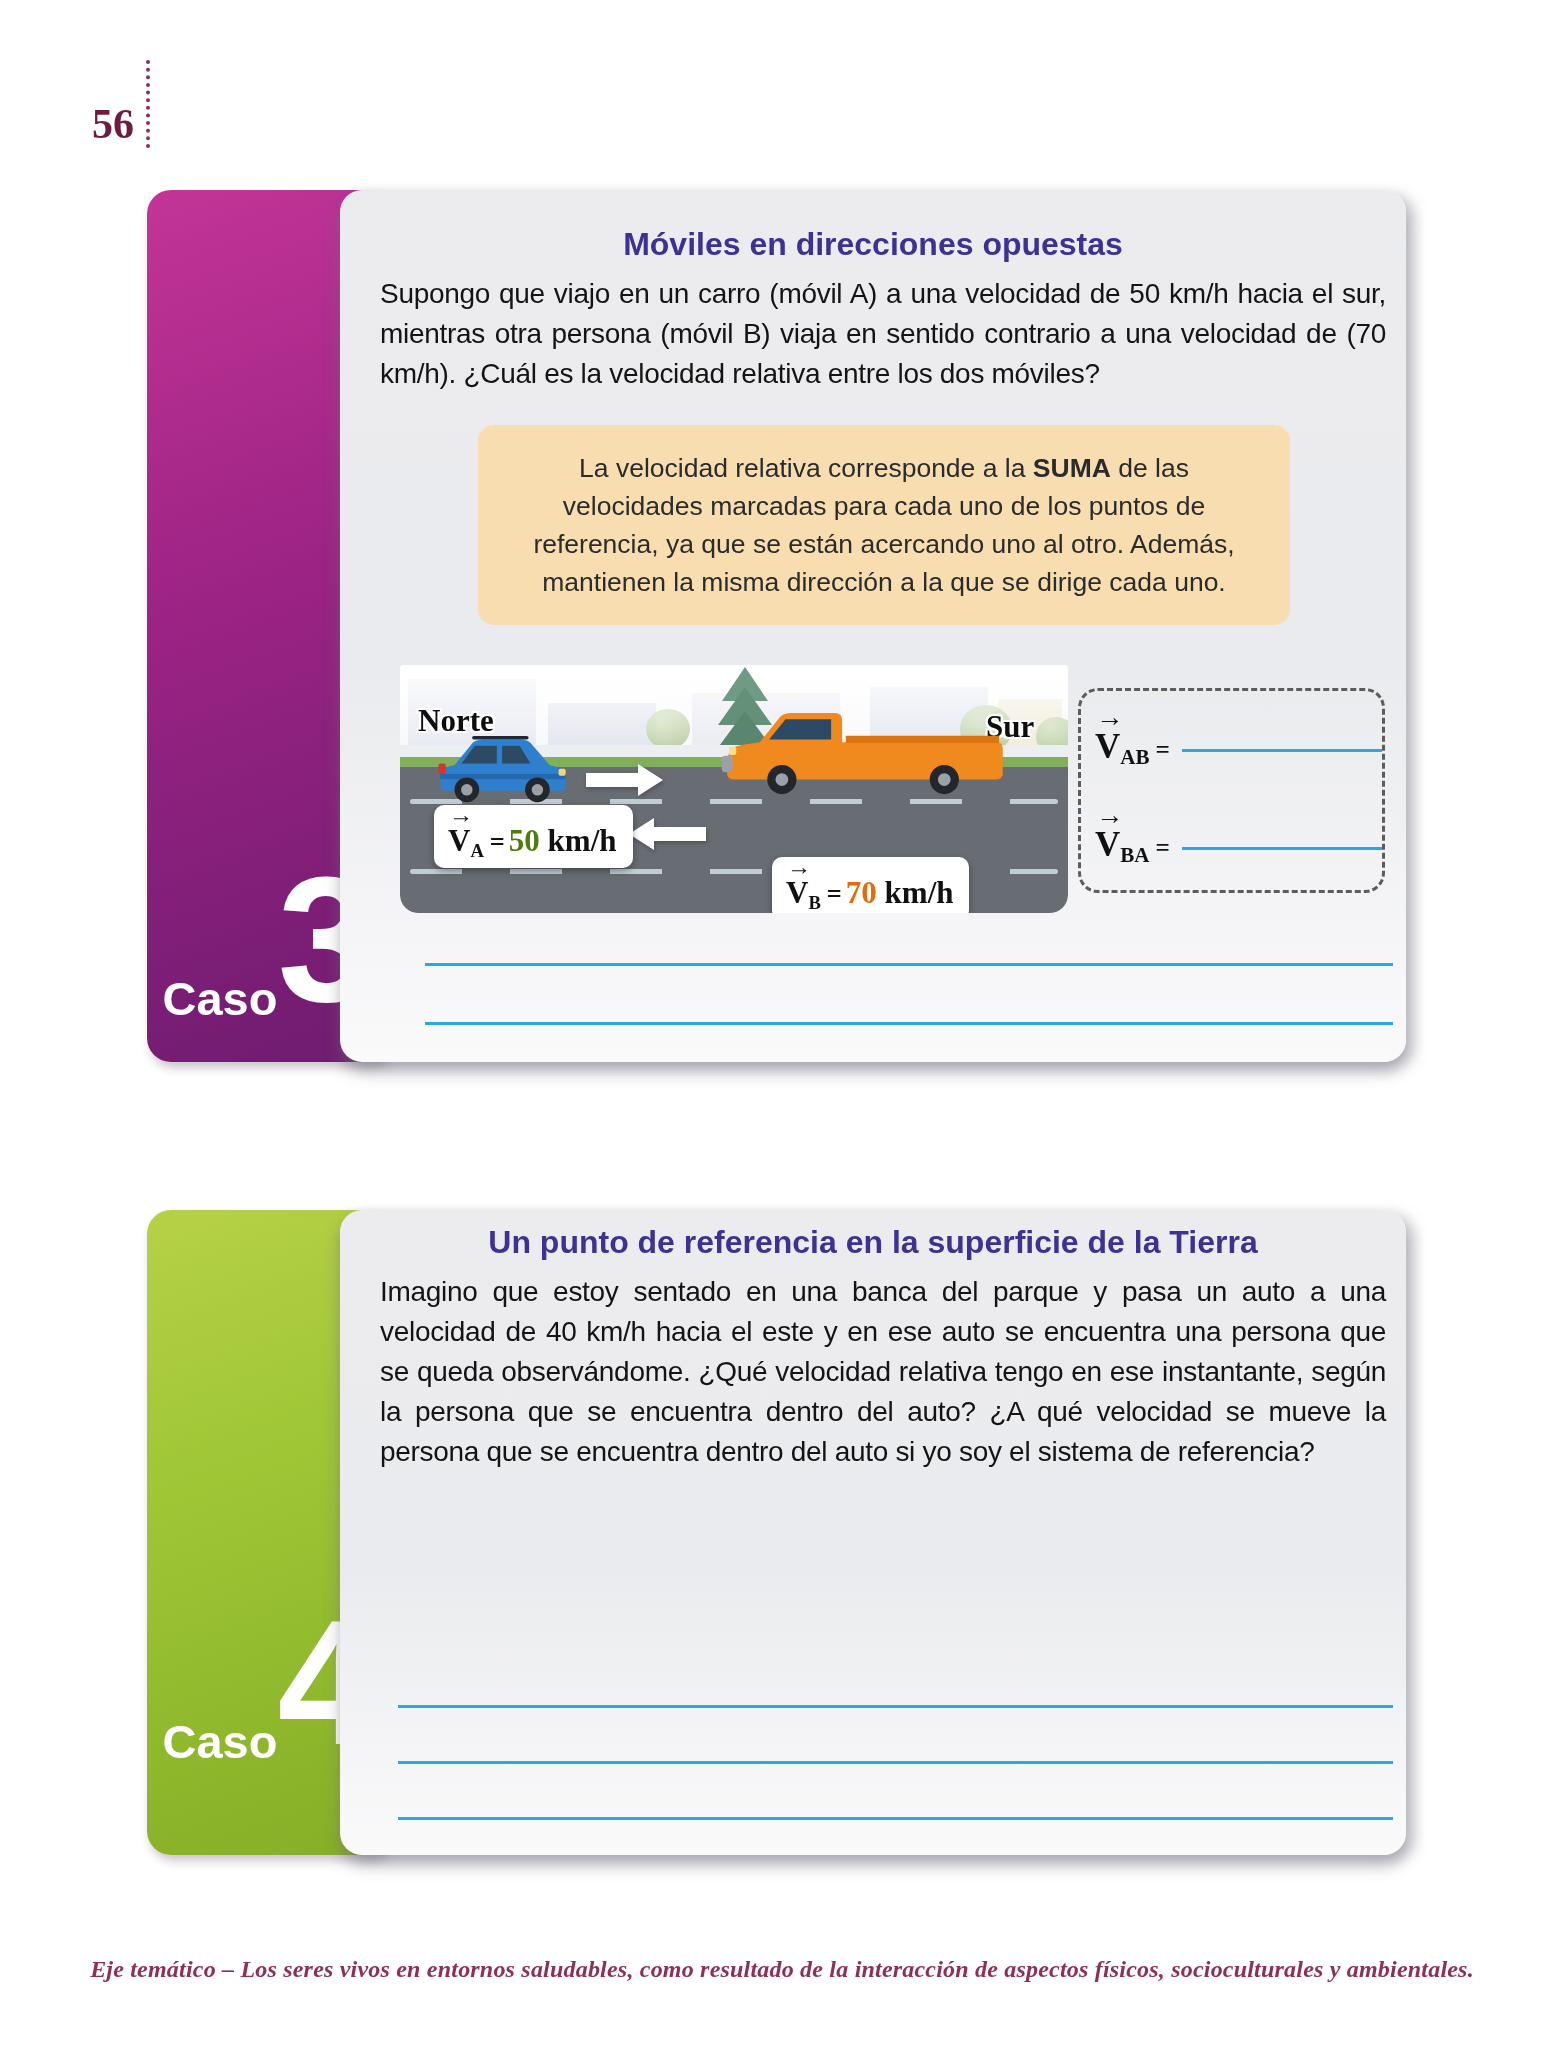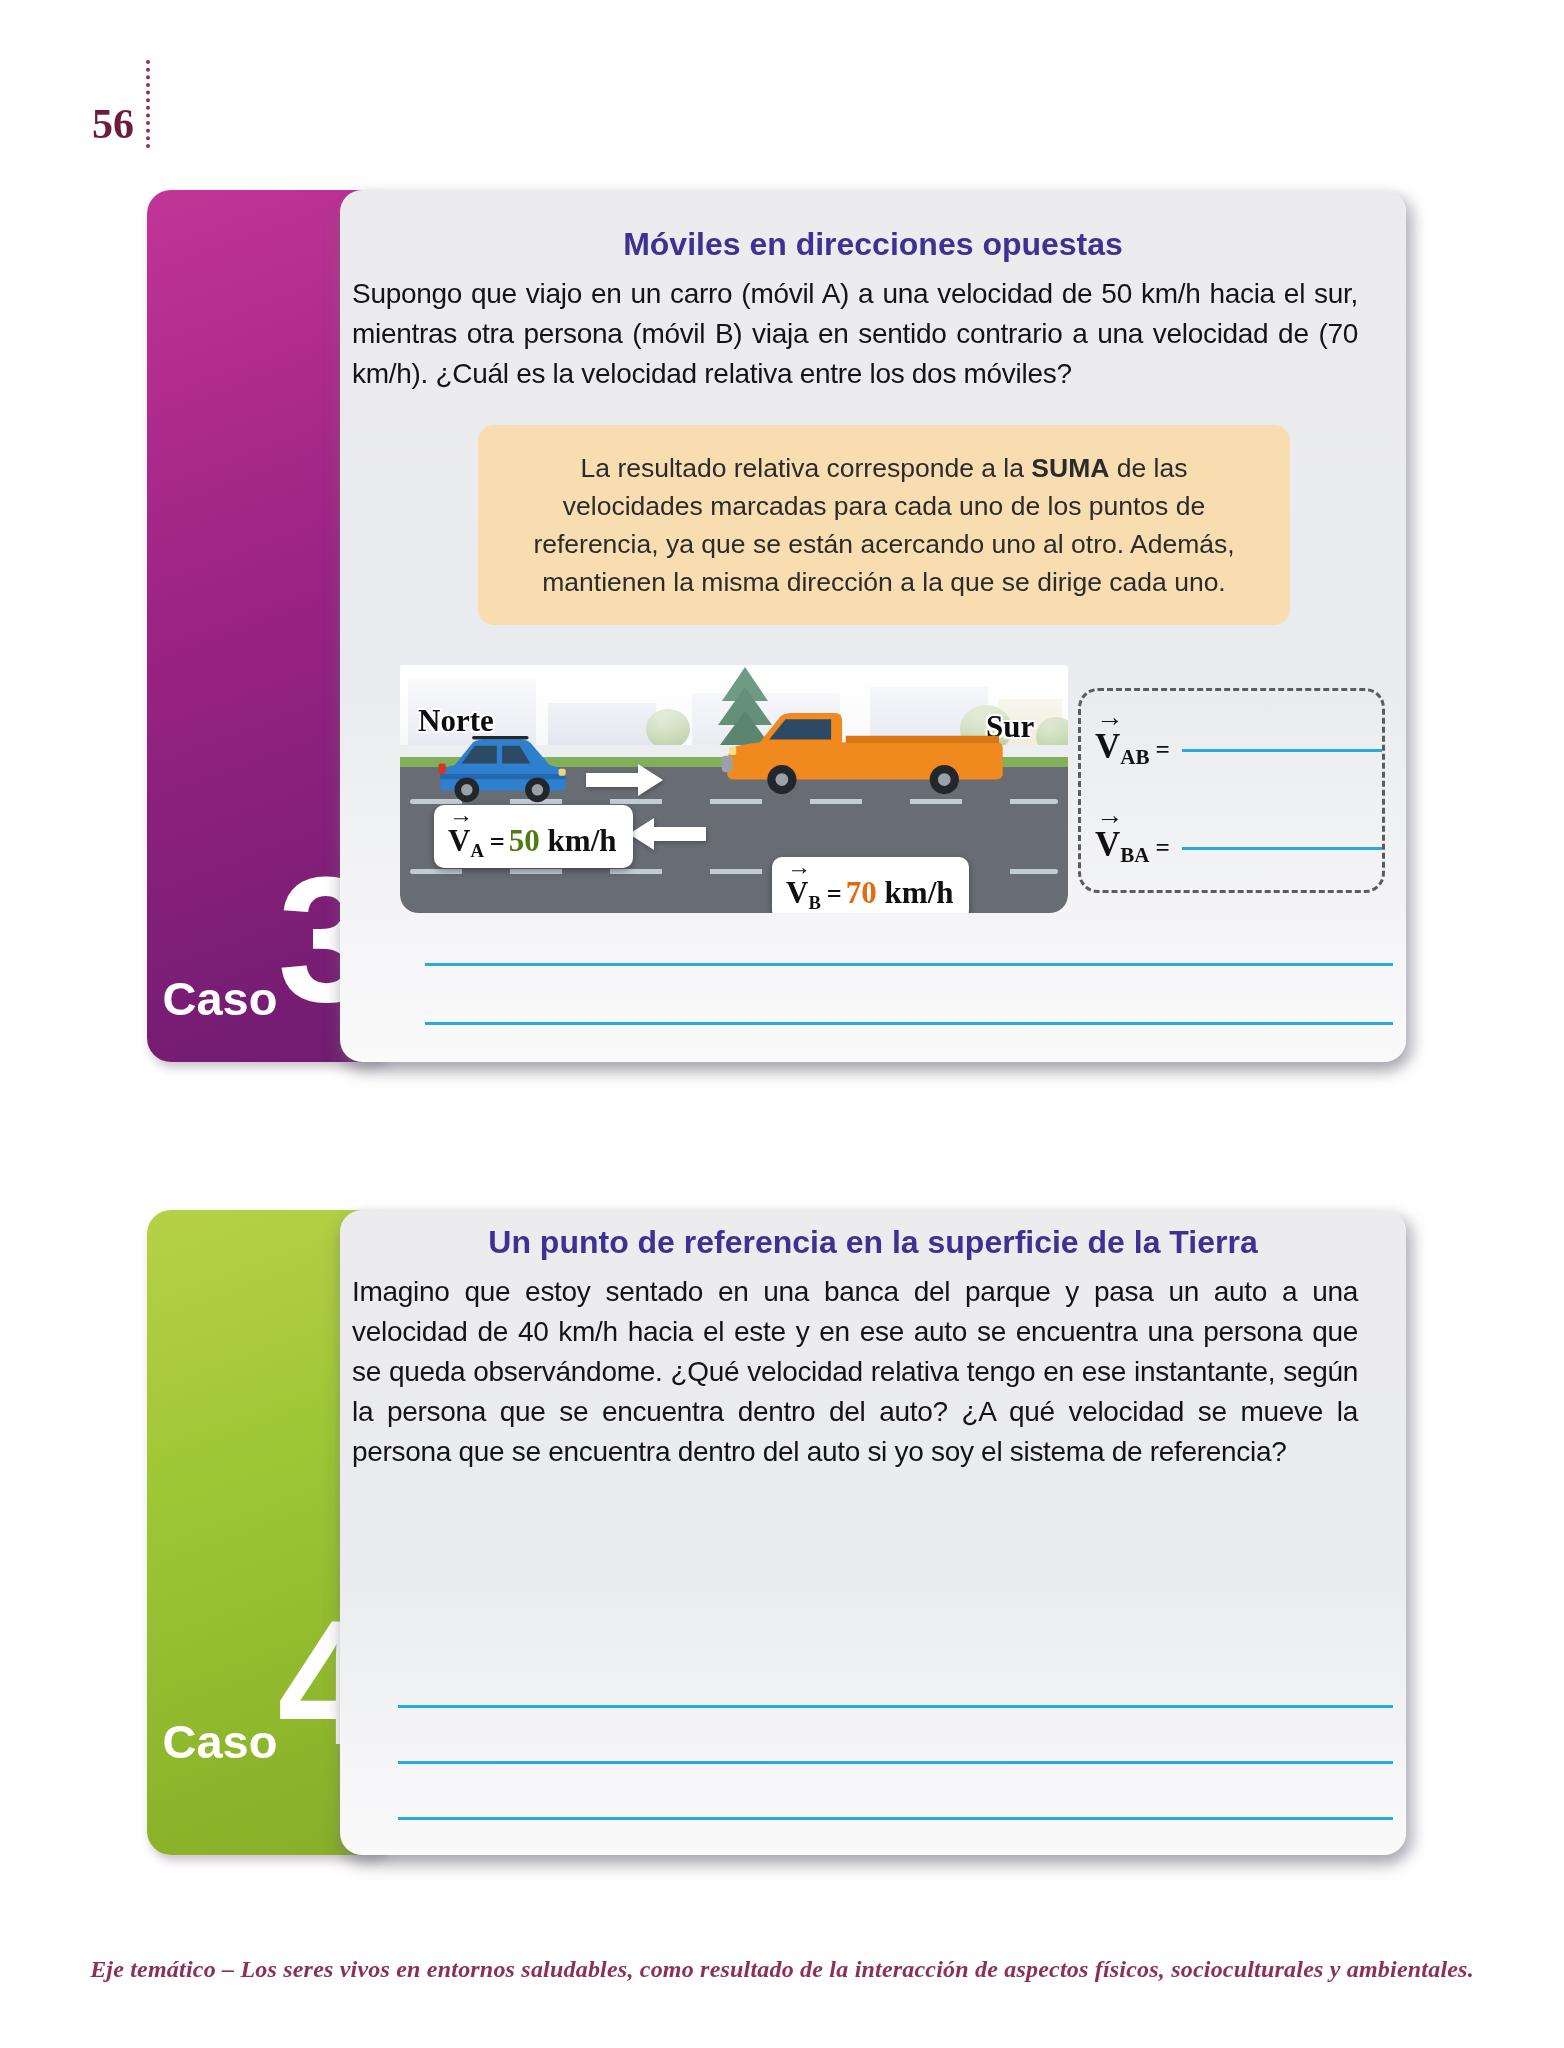--- a/index.html
+++ b/index.html
@@ -37,21 +37,21 @@
     background:linear-gradient(180deg,#ececef 0%,#eaebee 55%,#fafafb 100%);
     box-shadow:0 10px 16px rgba(110,110,125,.45), 9px 5px 14px rgba(120,120,135,.35);
   }
   .card3{top:190px;height:872px;}
   .card4{top:1210px;height:645px;}
   .card-title{
     position:absolute;left:0;right:0;text-align:center;
     color:#3e3192;font-weight:bold;font-size:32px;
   }
   .body-text{
-    position:absolute;left:12px;width:1006px;
+    position:absolute;left:40px;width:1006px;
     font-size:28px;line-height:40px;letter-spacing:-0.3px;color:#141414;
     text-align:justify;
   }
   .callout{
     position:absolute;background:#f8ddb0;border-radius:16px;
     font-size:26.5px;line-height:38px;color:#2b2b2b;text-align:center;
     box-sizing:border-box;
   }
   .callout b{font-weight:bold;}
   
@@ -116,21 +116,21 @@
 <div class="tab tab3">
   <div class="caso">Caso</div>
   <div class="num">3</div>
 </div>
 
 <div class="card card3">
   <div class="card-title" style="top:36px;">Móviles en direcciones opuestas</div>
   <div class="body-text" style="top:84px;">Supongo que viajo en un carro (móvil A) a una velocidad de 50 km/h hacia el sur, mientras otra persona (móvil B) viaja en sentido contrario a una velocidad de (70 km/h). ¿Cuál es la velocidad relativa entre los dos móviles?</div>
 
   <div class="callout" style="left:138px;top:235px;width:812px;padding:24px 52px;">
-    <span>La resultado relativa corresponde a la </span><b>SUMA</b><span> de las velocidades marcadas para cada uno de los puntos de referencia, ya que se están acercando uno al otro. Además, mantienen la misma dirección a la que se dirige cada uno.</span>
+    <span>La velocidad relativa corresponde a la </span><b>SUMA</b><span> de las velocidades marcadas para cada uno de los puntos de referencia, ya que se están acercando uno al otro. Además, mantienen la misma dirección a la que se dirige cada uno.</span>
   </div>
 
   <div class="scene" style="left:60px;top:455px;margin-top:20px;">
     <div>
       <div class="bld bld-win" style="left:8px;top:14px;width:128px;height:80px;background:#d6d9e7;"></div>
       <div class="bld bld-win" style="left:148px;top:38px;width:108px;height:56px;background:#ccd2e2;"></div>
       <div class="bld bld-win" style="left:292px;top:28px;width:148px;height:66px;background:#d9dce9;"></div>
       <div class="bld bld-win" style="left:470px;top:22px;width:118px;height:72px;background:#cfd5e5;"></div>
       <div class="bld" style="left:598px;top:34px;width:64px;height:60px;background:#e6dcba;"></div>
       <div class="tree-round" style="left:246px;top:44px;width:44px;height:40px;"></div>

